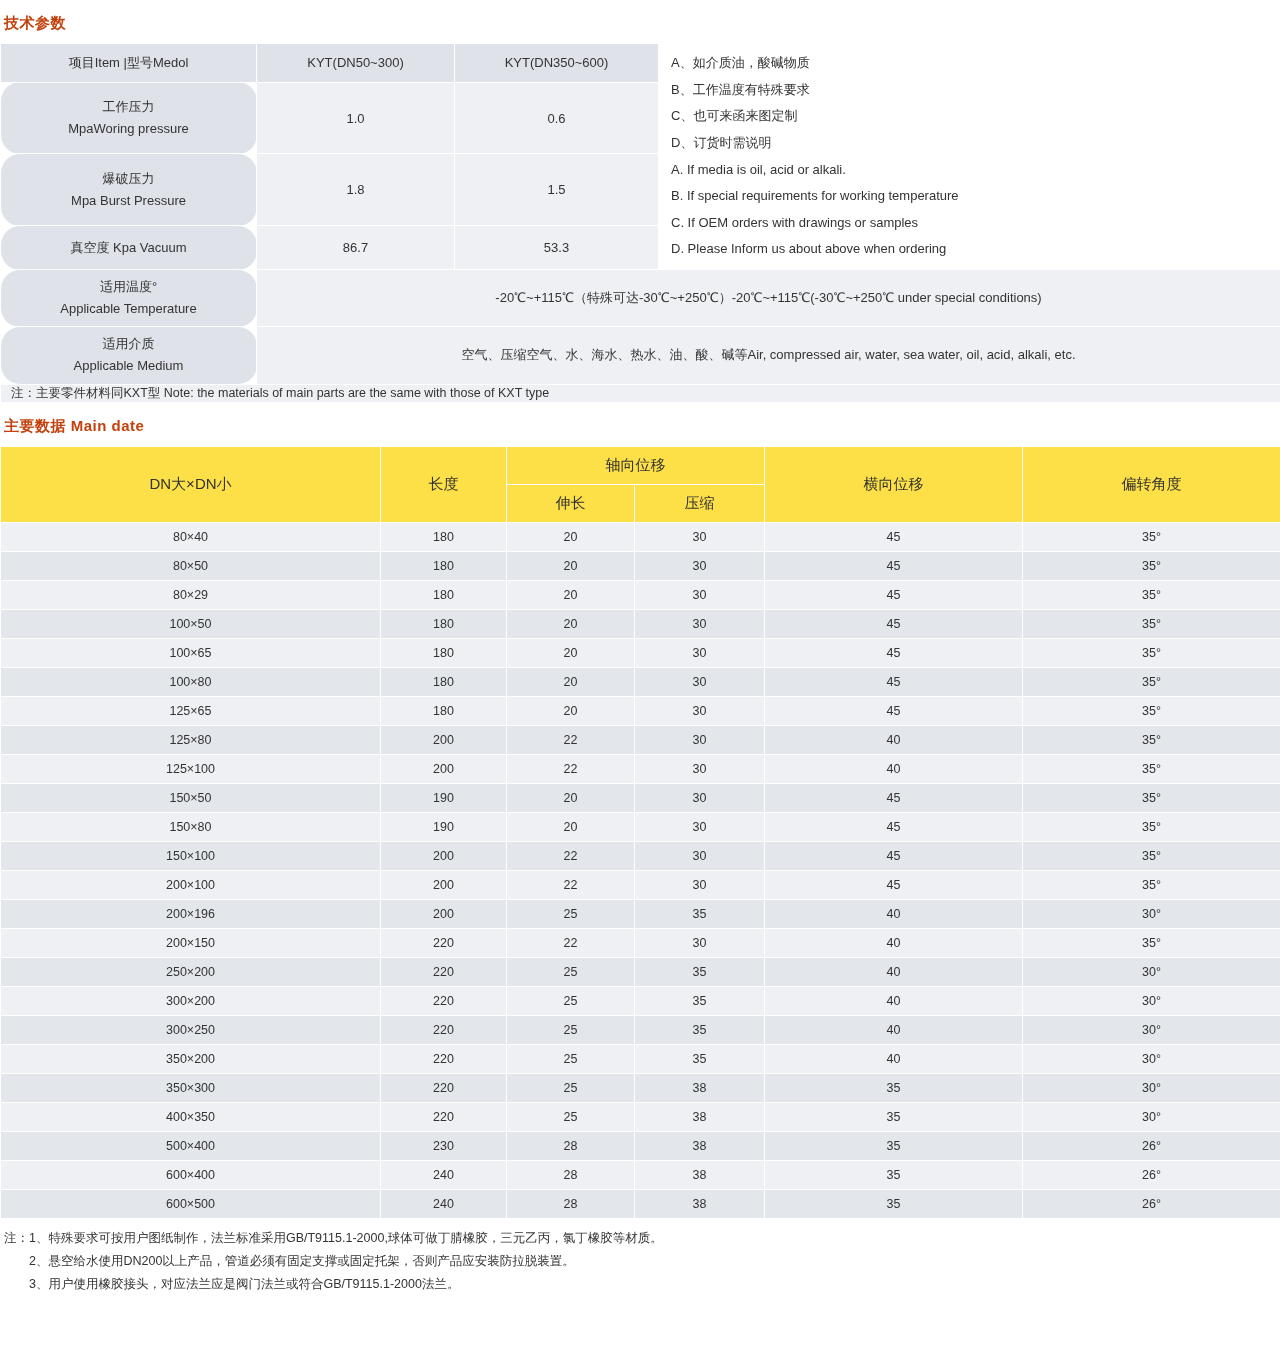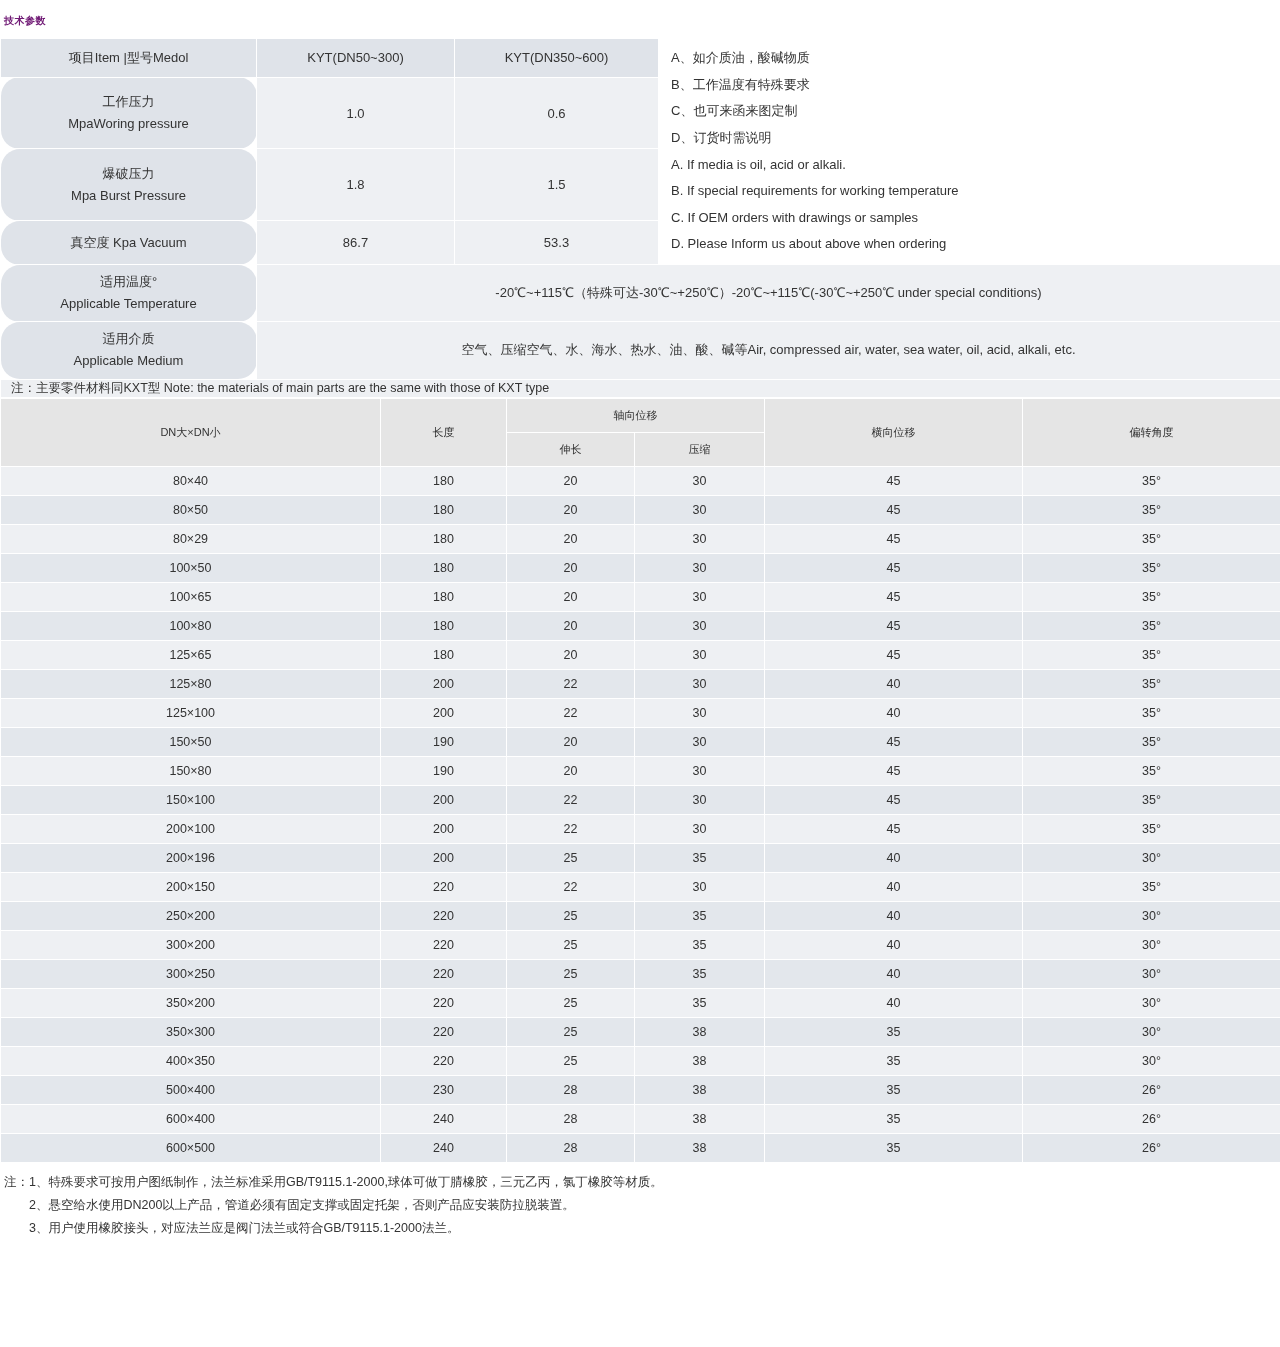--- a/index.html
+++ b/index.html
@@ -12,23 +12,23 @@
     font-family: "Liberation Sans", sans-serif;
     color: #333333;
     font-size: 13px;
   }
   .page {
     width: 1280px;
     box-sizing: border-box;
     padding: 0;
   }
   .section-title {
-    font-size: 10px;
+    font-size: 15px;
     font-weight: bold;
-    color: #701a75;
+    color: #c2410c;
     padding: 14px 0 10px 4px;
     letter-spacing: 0.5px;
   }
   table {
     border-collapse: collapse;
     width: 1280px;
     table-layout: fixed;
   }
   table td, table th {
     border: 1px solid #ffffff;
@@ -81,22 +81,22 @@
     font-size: 12.5px;
   }
   
   .maindata td {
     padding: 7px 4px;
     text-align: center;
     font-size: 12.5px;
     border: 1px solid #ffffff;
   }
   .maindata .head {
-    background: #e5e5e5;
-    font-size: 11px;
+    background: #fde047;
+    font-size: 15px;
     padding: 9px 4px;
   }
   .maindata tr.odd td {
     background: #eef0f3;
   }
   .maindata tr.even td {
     background: #e3e7ec;
   }
   .footnotes {
     padding: 8px 16px 12px 4px;
@@ -172,20 +172,21 @@
           <div>Applicable Medium</div>
         </td>
         <td class="wide" colspan="3">空气、压缩空气、水、海水、热水、油、酸、碱等Air, compressed air, water, sea water, oil, acid, alkali, etc.</td>
       </tr>
       <tr>
         <td class="foot" colspan="4">注：主要零件材料同KXT型 Note: the materials of main parts are the same with those of KXT type</td>
       </tr>
     </tbody>
   </table>
 
+  <div class="section-title">主要数据 Main date</div>
 
   <table class="maindata">
     <colgroup>
       <col style="width:380px">
       <col style="width:126px">
       <col style="width:128px">
       <col style="width:130px">
       <col style="width:258px">
       <col style="width:258px">
     </colgroup>

